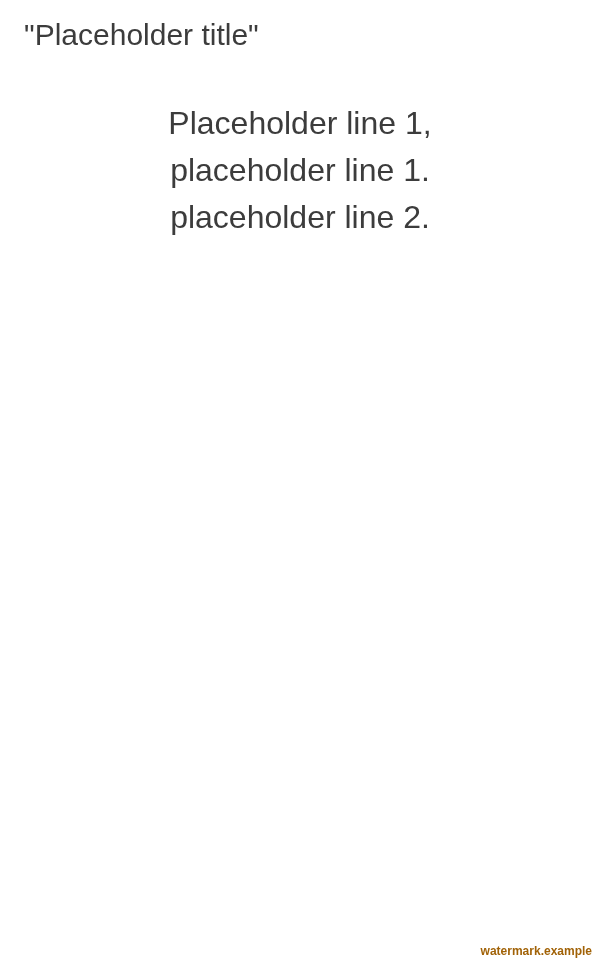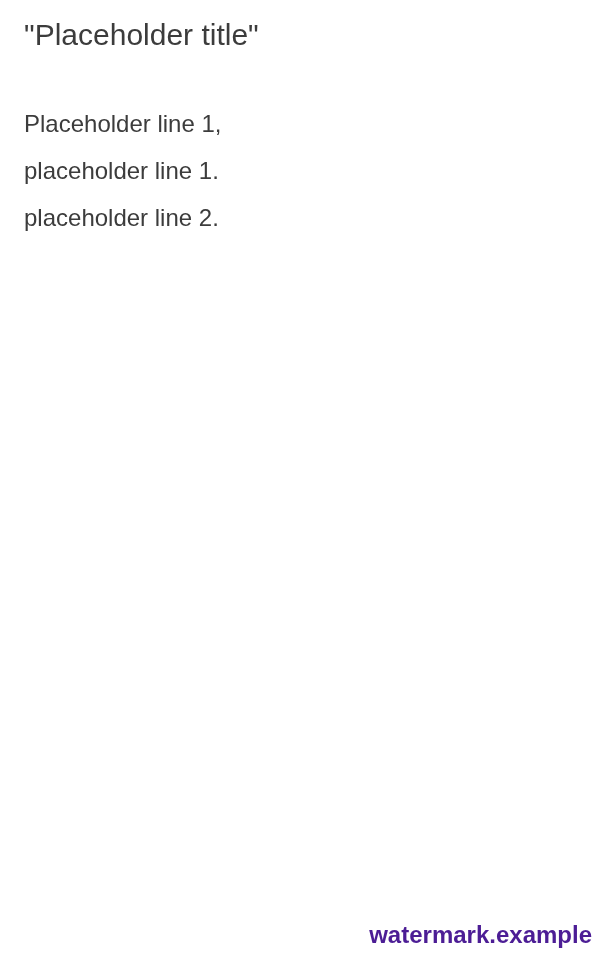--- a/index.html
+++ b/index.html
@@ -1,21 +1,21 @@
 <!DOCTYPE html>
 <html><head>
 <meta charset="utf-8">
 <style>
   body { margin: 0; width: 600px; height: 959px; background: #ffffff;
          font-family: "Liberation Sans", sans-serif; color: #3c3c3c; }
   .page { padding: 18px 24px; }
   .title { font-size: 30px; margin-bottom: 48px; }
-  .line { font-size: 24px; line-height: 47px; }
-  .watermark { position: absolute; right: 8px; bottom: 10px;
-               font-weight: bold; font-size: 24px; color: #4c1d95;
+  .line { font-size: 32px; line-height: 47px; text-align: center; }
+  .watermark { position: absolute; right: 8px; bottom: 1px;
+               font-weight: bold; font-size: 12px; color: #a16207;
                text-shadow: 0 0 2px #fff; }
 </style>
 </head>
 <body>
 
 <div class="page">
   <div class="title">"Placeholder title"</div>
   <div id="lines">
       <div class="line">Placeholder line 1,</div>
       <div class="line">placeholder line 1.</div>

